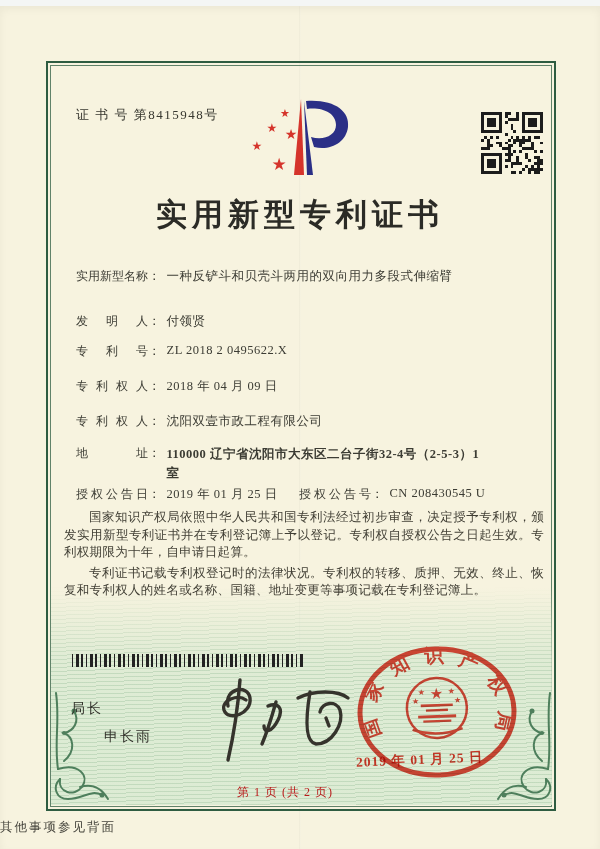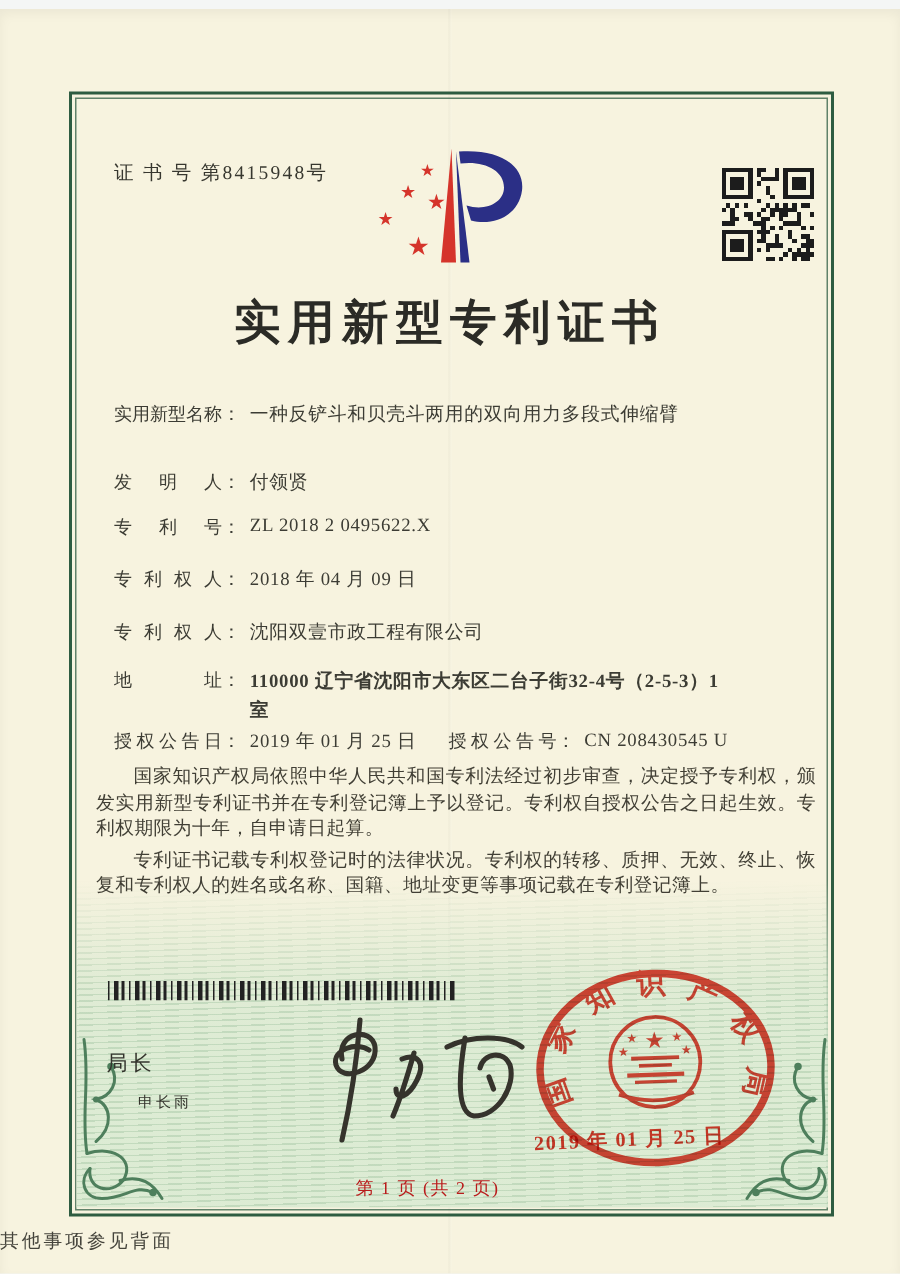--- a/index.html
+++ b/index.html
@@ -70,21 +70,21 @@
   .row-filing{top:373px;}
   .row-patentee{top:408px;}
   .row-address{top:440px;}
   .row-grant{top:481px;}
   
   .paras{position:absolute;left:64px;top:504px;width:480px;color:#413f35;}
   .paras p{margin:0 0 3px 0;font-size:12.5px;line-height:17.5px;text-indent:2em;letter-spacing:.3px;text-align:justify;}
   
   .barcode{position:absolute;left:72px;top:649px;width:232px;height:13px;}
   .officer-title{position:absolute;left:71px;top:695px;font-size:14px;letter-spacing:2px;color:#33332c;font-family:"Liberation Sans","DejaVu Sans",sans-serif;text-align:center;}
-  .officer-name{position:absolute;left:58px;top:723px;font-size:10px;letter-spacing:2px;color:#33332c;font-family:"Liberation Sans","DejaVu Sans",sans-serif;padding-left:34px;}
+  .officer-name{position:absolute;left:70px;top:723px;font-size:14px;letter-spacing:2px;color:#33332c;font-family:"Liberation Sans","DejaVu Sans",sans-serif;padding-left:34px;}
   .signature{position:absolute;left:198px;top:667px;width:165px;height:100px;}
   .seal{position:absolute;left:352px;top:637px;width:170px;height:140px;opacity:.93;mix-blend-mode:multiply;transform:rotate(-2deg);}
   .seal text{font-weight:bold;}
   .seal-date{
     position:absolute;left:356px;top:746px;font-size:13.5px;letter-spacing:1px;
     color:var(--seal-red);transform:rotate(-2.5deg);mix-blend-mode:multiply;font-weight:bold;
   }
   .page-indicator{position:absolute;left:0;right:30px;top:779px;text-align:center;font-size:12px;color:#b91c1c;letter-spacing:1px;}
   .back-note{position:absolute;left:0;right:0;top:814px;text-align:left;font-size:12.5px;color:#45443c;letter-spacing:2px;}
 </style>

